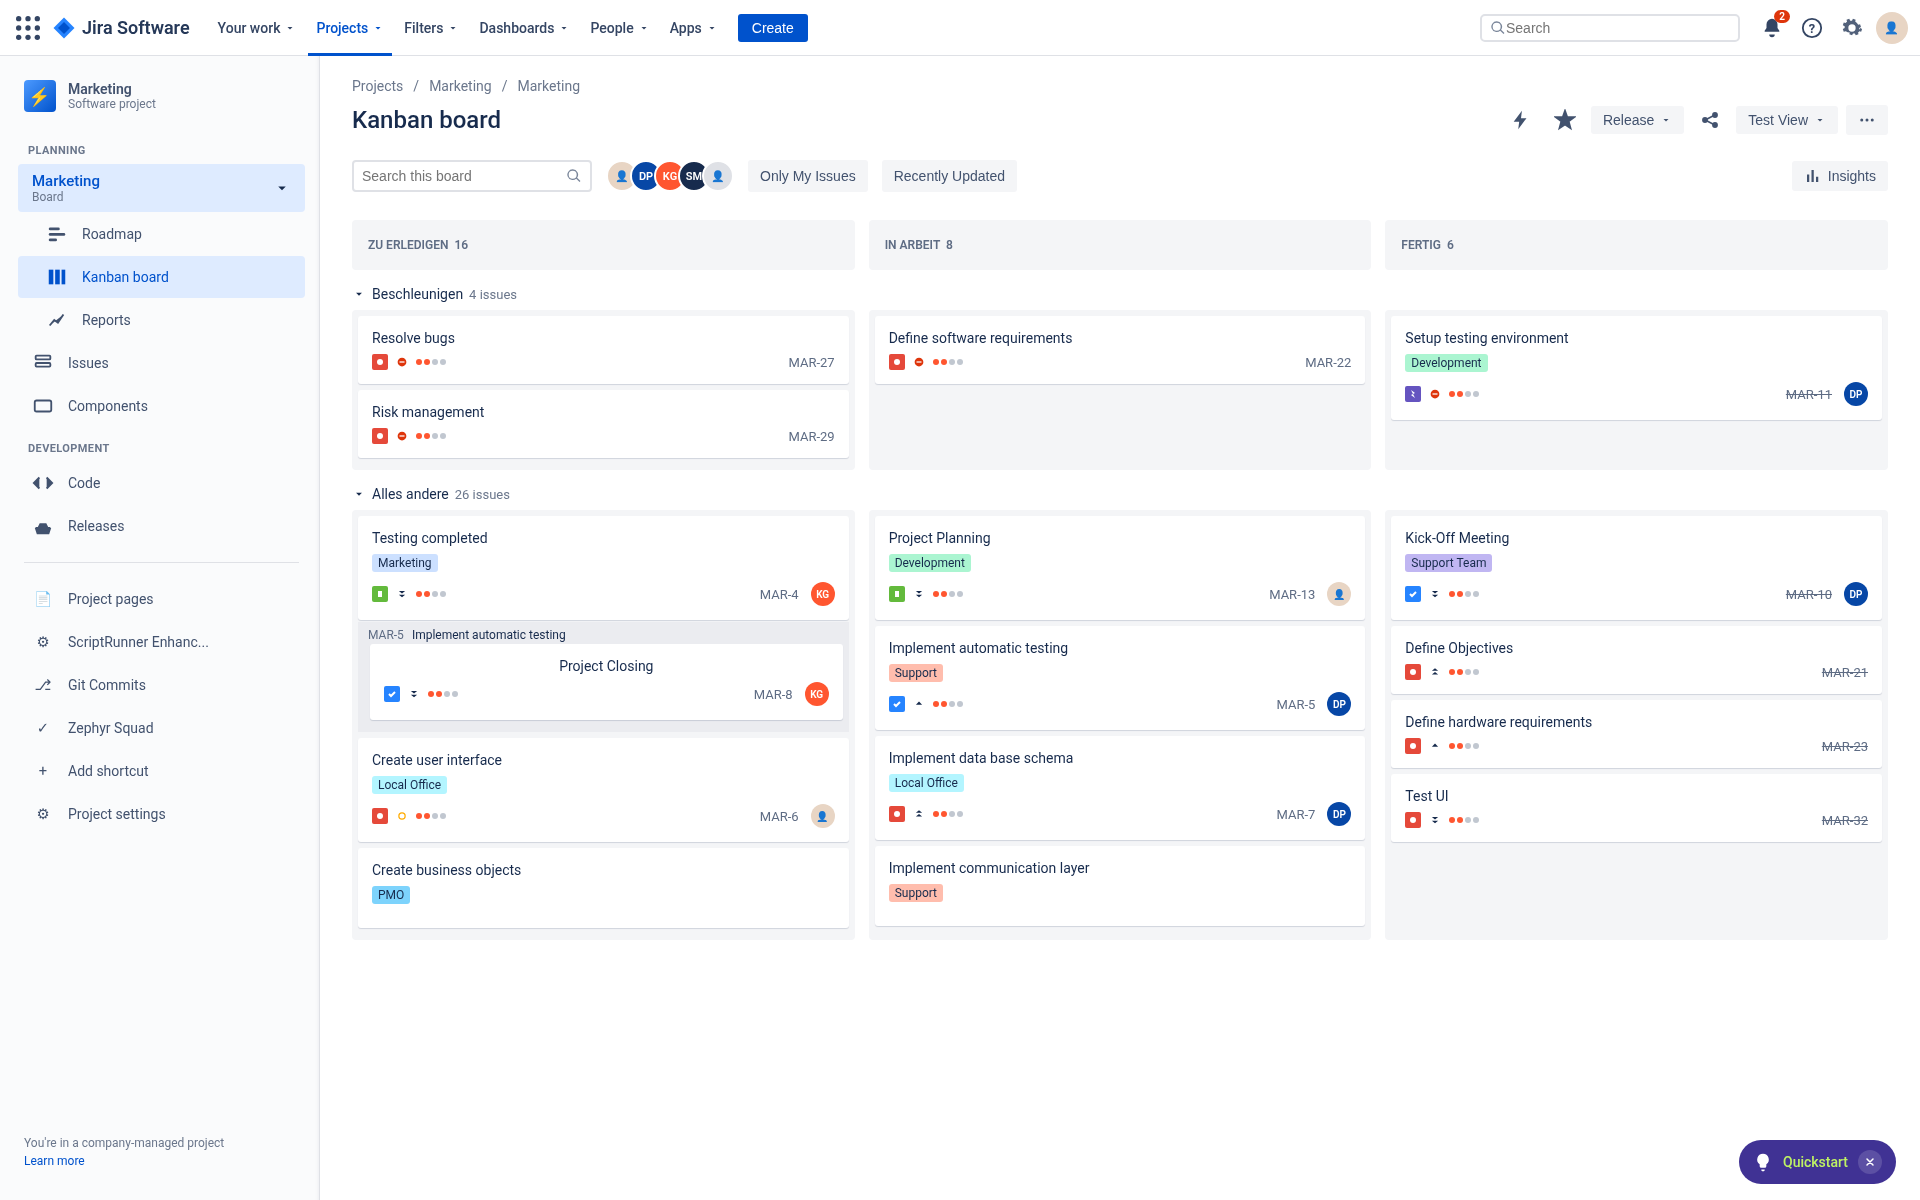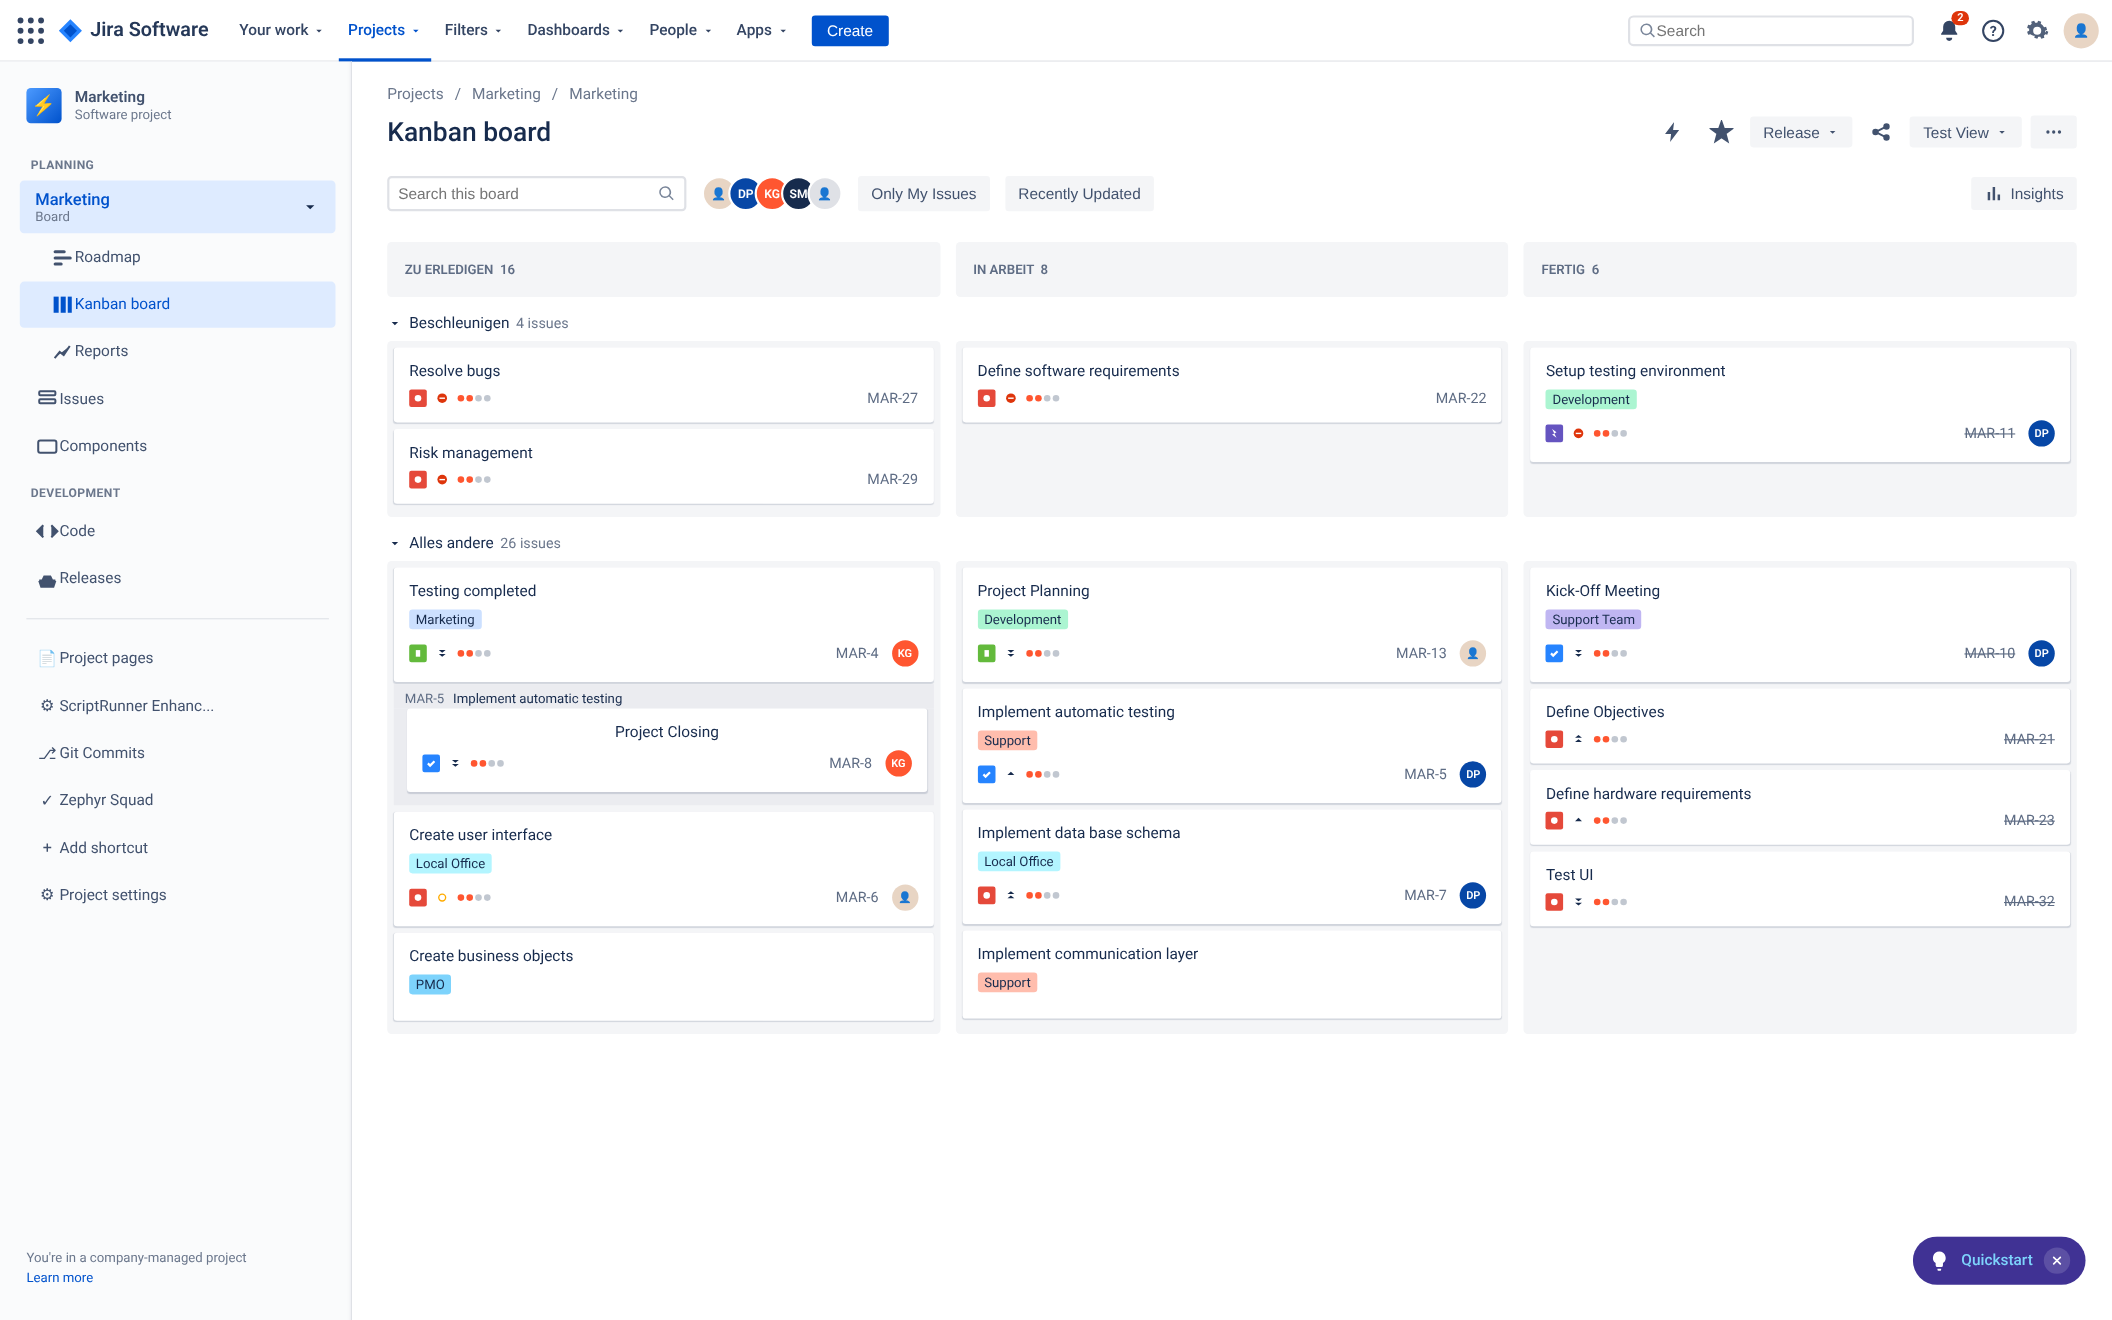--- a/index.html
+++ b/index.html
@@ -26,21 +26,21 @@
 
 .layout { display: flex; height: calc(1200px - 56px); }
 
 
 .sidebar { width: 320px; border-right: 1px solid #DFE1E6; background: #FAFBFC; padding: 24px 12px 8px 16px; display: flex; flex-direction: column; box-shadow: inset -4px 0 4px -4px rgba(9,30,66,0.08); }
 .project-header { display: flex; gap: 12px; align-items: center; padding: 0 8px; margin-bottom: 18px; }
 .project-icon { width: 32px; height: 32px; border-radius: 4px; background: linear-gradient(135deg,#4C9AFF,#0052CC); display: flex; align-items: center; justify-content: center; color: #fff; font-size: 18px; }
 .project-header .title { font-weight: 600; color: #42526E; }
 .project-header .subtitle { font-size: 12px; color: #6B778C; }
 .section-label { font-size: 11px; font-weight: 700; color: #6B778C; letter-spacing: 0.4px; padding: 6px 12px; margin-top: 8px; }
-.nav-list .item { display: flex; align-items: center; padding: 10px 14px; border-radius: 4px; color: #42526E; cursor: pointer; margin: 1px 2px; }
+.nav-list .item { display: flex; align-items: center; gap: 14px; padding: 10px 14px; border-radius: 4px; color: #42526E; cursor: pointer; margin: 1px 2px; }
 .nav-list .item.selected { background: #DEEBFF; color: #0052CC; }
 .nav-list .item.selected .lbl { color: #0052CC; }
 .nav-list .item svg { width: 22px; height: 22px; flex-shrink: 0; }
 .nav-list .board-header { display: flex; align-items: center; padding: 8px 14px; border-radius: 4px; background: #DEEBFF; cursor: pointer; margin: 1px 2px; }
 .board-header .bh-text { flex: 1; }
 .board-header .name { color: #0052CC; font-weight: 500; font-size: 15px; }
 .board-header .sub { font-size: 12px; color: #6B778C; }
 .divider { height: 1px; background: #DFE1E6; margin: 14px 8px; }
 .sidebar-footer { margin-top: auto; text-align: left; padding: 16px 8px 24px; font-size: 12px; color: #6B778C; }
 .sidebar-footer a { color: #0052CC; text-decoration: none; display: block; margin-top: 4px; }
@@ -49,21 +49,21 @@
 .main { flex: 1; padding: 22px 32px; overflow: hidden; position: relative; }
 .breadcrumb { display: flex; align-items: center; gap: 10px; color: #6B778C; font-size: 14px; margin-bottom: 8px; }
 .breadcrumb span.sep { color: #6B778C; }
 .breadcrumb a { color: #6B778C; text-decoration: none; }
 .board-title-row { display: flex; align-items: center; }
 .board-title { font-size: 24px; font-weight: 500; color: #172B4D; flex: 1; }
 .title-actions { display: flex; align-items: center; gap: 8px; }
 .pill-btn { background: #F4F5F7; border: none; border-radius: 3px; padding: 6px 12px; display: flex; align-items: center; gap: 6px; cursor: pointer; color: #42526E; font-size: 14px; }
 .icon-only { width: 36px; height: 36px; display: flex; align-items: center; justify-content: center; border-radius: 3px; cursor: pointer; color: #42526E; }
 .filter-row { display: flex; align-items: center; gap: 14px; margin-top: 22px; }
-.board-search { display: flex; align-items: center; border: 2px solid #DFE1E6; border-radius: 4px; padding: 6px 8px; width: 272px; }
+.board-search { display: flex; align-items: center; border: 2px solid #DFE1E6; border-radius: 4px; padding: 6px 8px; width: 240px; }
 .board-search input { border: none; outline: none; flex: 1; font-size: 14px; }
 .avatar-stack { display: flex; }
 .avatar-stack .avatar { margin-left: -8px; border: 2px solid #fff; }
 .avatar-stack .avatar:first-child { margin-left: 0; }
 .ghost-btn { background: #F4F5F7; border: none; border-radius: 3px; padding: 8px 12px; color: #42526E; cursor: pointer; font-size: 14px; }
 .insights-btn { margin-left: auto; }
 
 
 .columns { display: flex; gap: 14px; margin-top: 28px; }
 .col-head { flex: 1; background: #F4F5F7; border-radius: 4px; padding: 18px 16px; color: #5E6C84; font-size: 12px; font-weight: 600; }
@@ -89,21 +89,21 @@
 .dots { display: flex; gap: 2px; }
 .dot { width: 6px; height: 6px; border-radius: 50%; } .dot.r { background: #FF5630; } .dot.gr { background: #C1C7D0; }
 .assignee { width: 24px; height: 24px; border-radius: 50%; margin-left: 6px; display: flex; align-items: center; justify-content: center; font-size: 10px; font-weight: 600; color: #fff; }
 
 
 .sub-row { background: #EBECF0; padding: 6px 10px 2px; margin-top: -4px; font-size: 12px; color: #172B4D; display: flex; gap: 8px; }
 .sub-row .k { color: #5E6C84; }
 .sub-card-wrapper { background: #EBECF0; padding: 0 6px 6px 12px; margin-bottom: 6px; text-align: center; }
 
 
-.quickstart { position: fixed; bottom: 32px; right: 24px; background: #403294; color: #7dd3fc; border-radius: 24px; padding: 10px 14px; display: flex; align-items: center; gap: 10px; font-weight: 500; cursor: pointer; }
+.quickstart { position: fixed; bottom: 16px; right: 24px; background: #403294; color: #bef264; border-radius: 24px; padding: 10px 14px; display: flex; align-items: center; gap: 10px; font-weight: 500; cursor: pointer; }
 .quickstart .close { width: 24px; height: 24px; border-radius: 50%; display: flex; align-items: center; justify-content: center; background: rgba(255,255,255,0.15); }
 
 svg { fill: currentColor; }
 </style>
 </head>
 <body>
 
 <div class="topnav">
   <div class="app-switcher">
     <svg viewBox="0 0 24 24">

